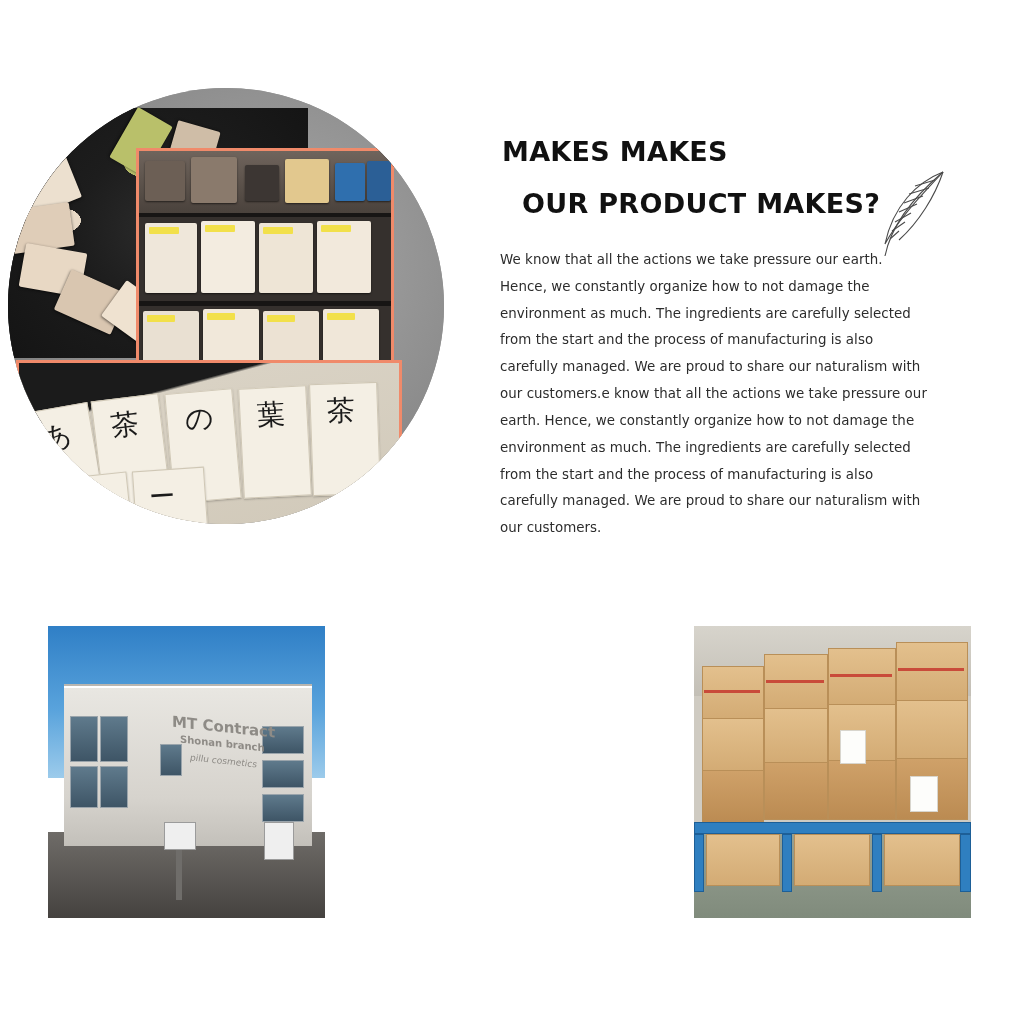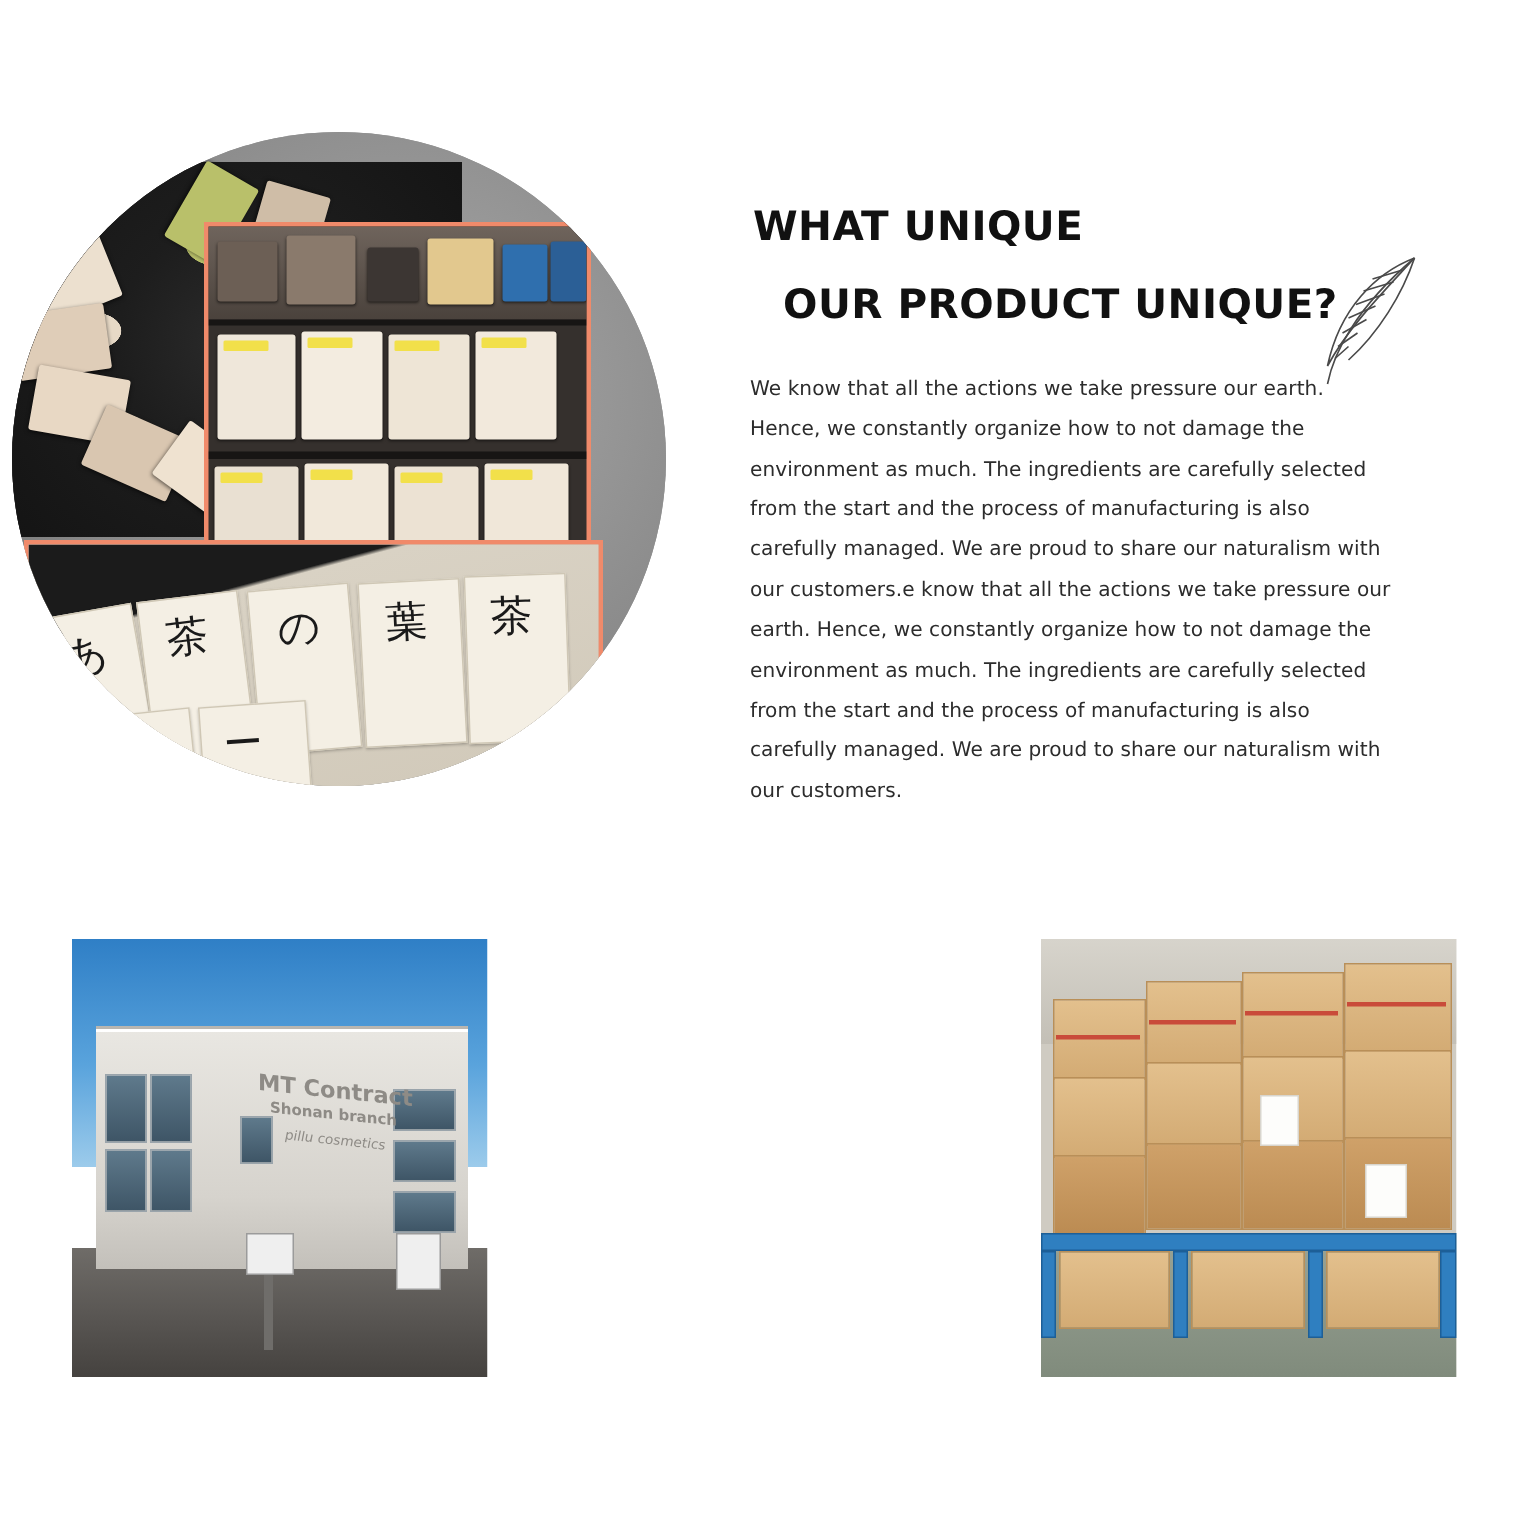--- a/index.html
+++ b/index.html
@@ -369,22 +369,22 @@
         <div class="glyph" style="left:166px; top:42px;  font-size:28px; transform:rotate(-5deg);">の</div>
         <div class="glyph" style="left:238px; top:38px;  font-size:28px; transform:rotate(-3deg);">葉</div>
         <div class="glyph" style="left:308px; top:34px;  font-size:28px; transform:rotate(-2deg);">茶</div>
         <div class="glyph" style="left:54px;  top:126px; font-size:26px; transform:rotate(-6deg);">り</div>
         <div class="glyph" style="left:130px; top:120px; font-size:26px; transform:rotate(-4deg);">ー</div>
       </div>
     </div>
   </div>
 
   <div class="text-col">
-    <div class="heading l1">WHAT UNIQUE</div>
-    <div class="heading l2">OUR PRODUCT UNIQUE?</div>
+    <div class="heading l1">MAKES MAKES</div>
+    <div class="heading l2">OUR PRODUCT MAKES?</div>
 
     <svg class="leaf" viewBox="0 0 86 96">
       <g fill="none" stroke="#4a4a4a" stroke-width="1.1">
         <path d="M78,6 C52,16 28,40 20,78 C34,52 56,30 78,6 Z"></path>
         <path d="M20,90 C24,70 38,40 78,6"></path>
         <path d="M70,14 L50,20 M64,22 L44,28 M58,30 L39,37 M52,38 L34,46 M46,47 L30,56 M40,56 L27,65 M34,65 L25,73"></path>
         <path d="M78,6 C70,30 54,56 34,74"></path>
       </g>
     </svg>
 

